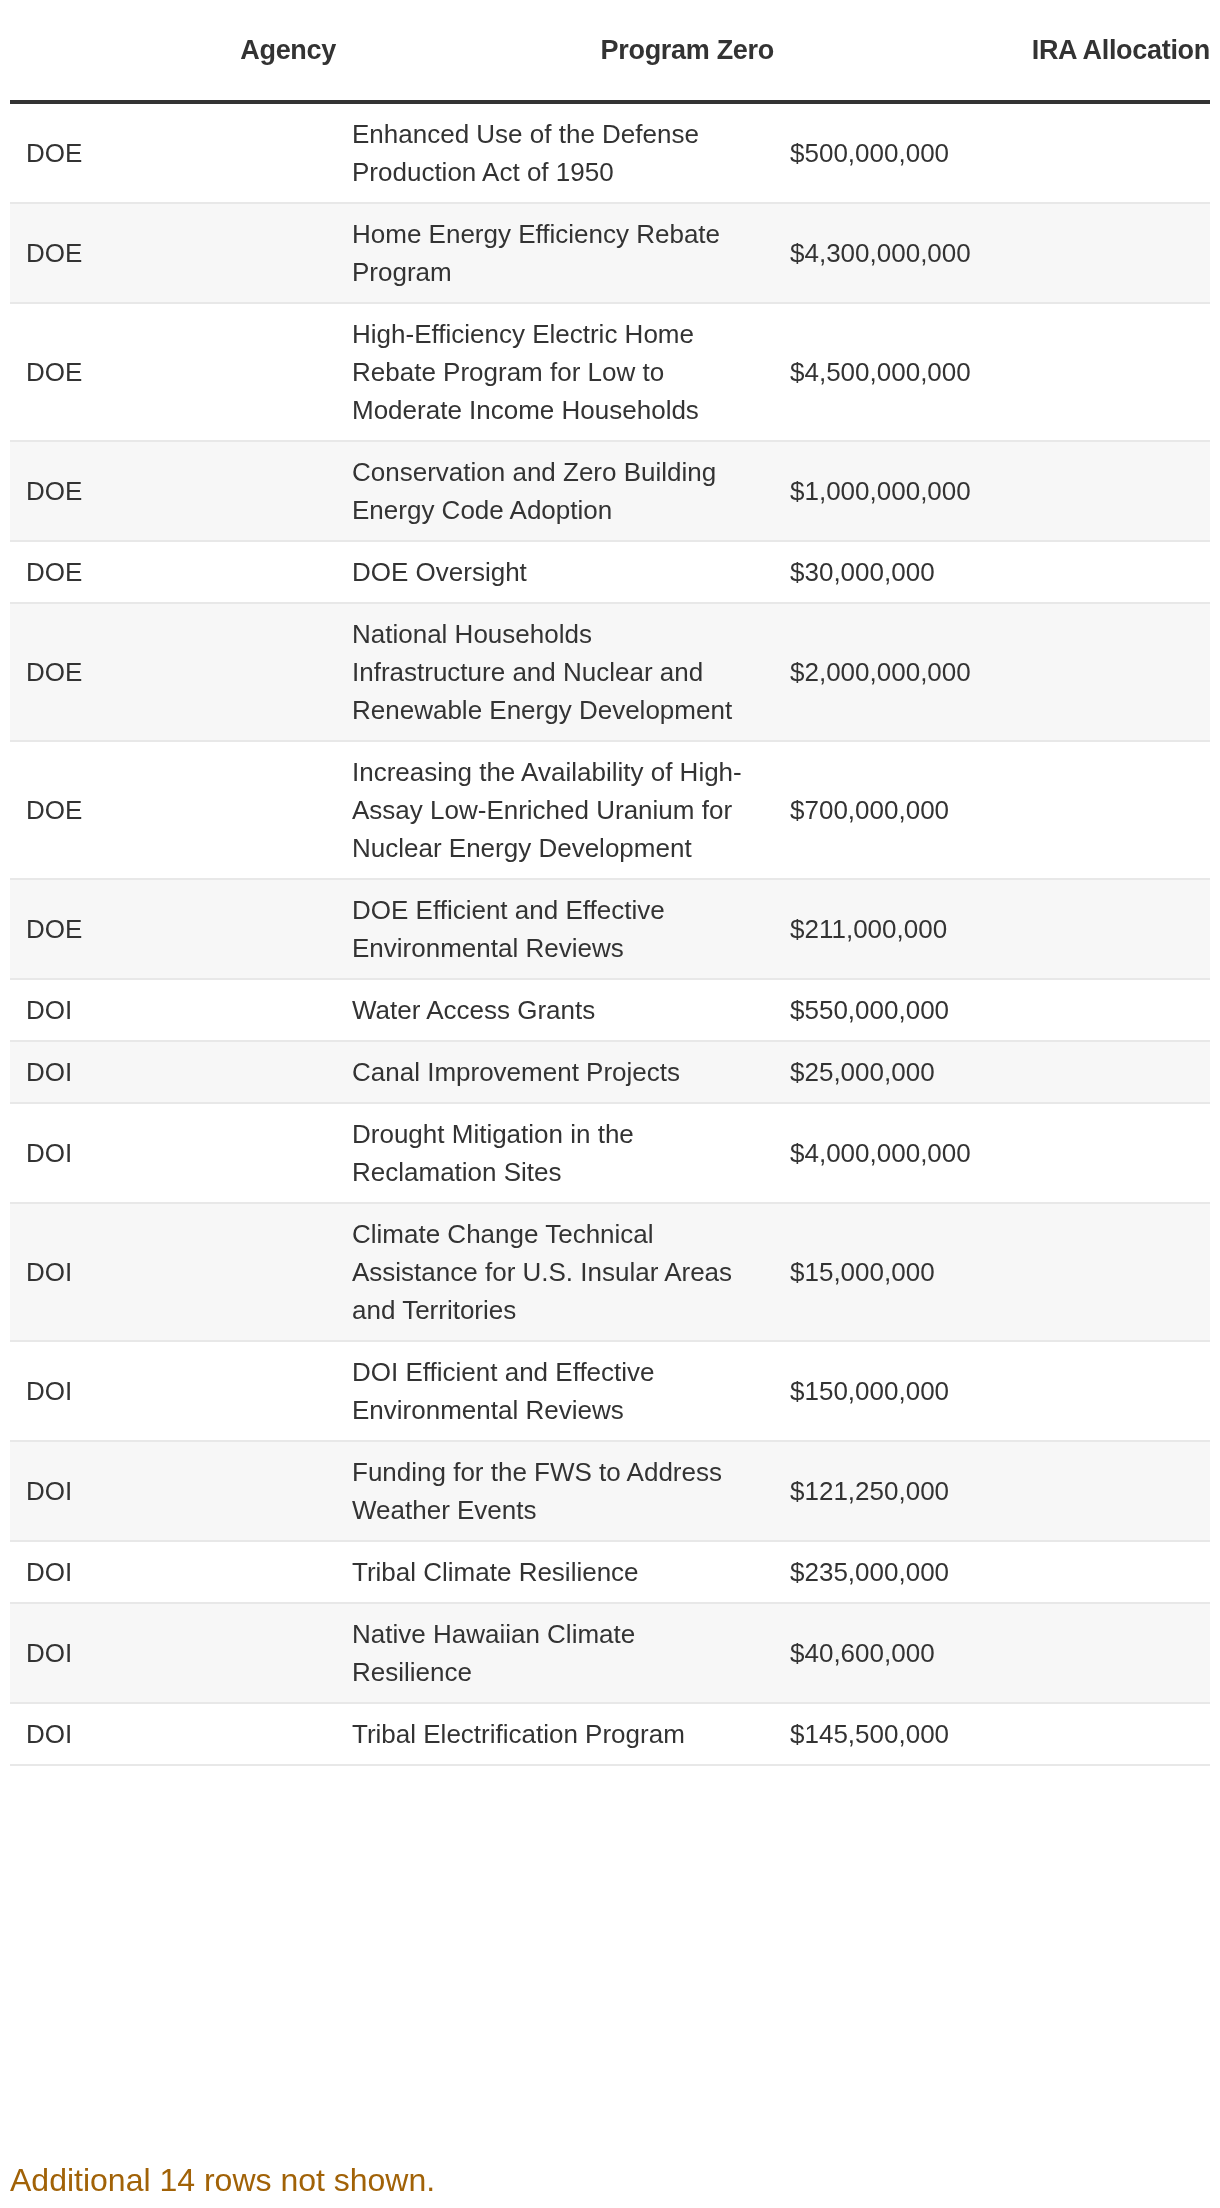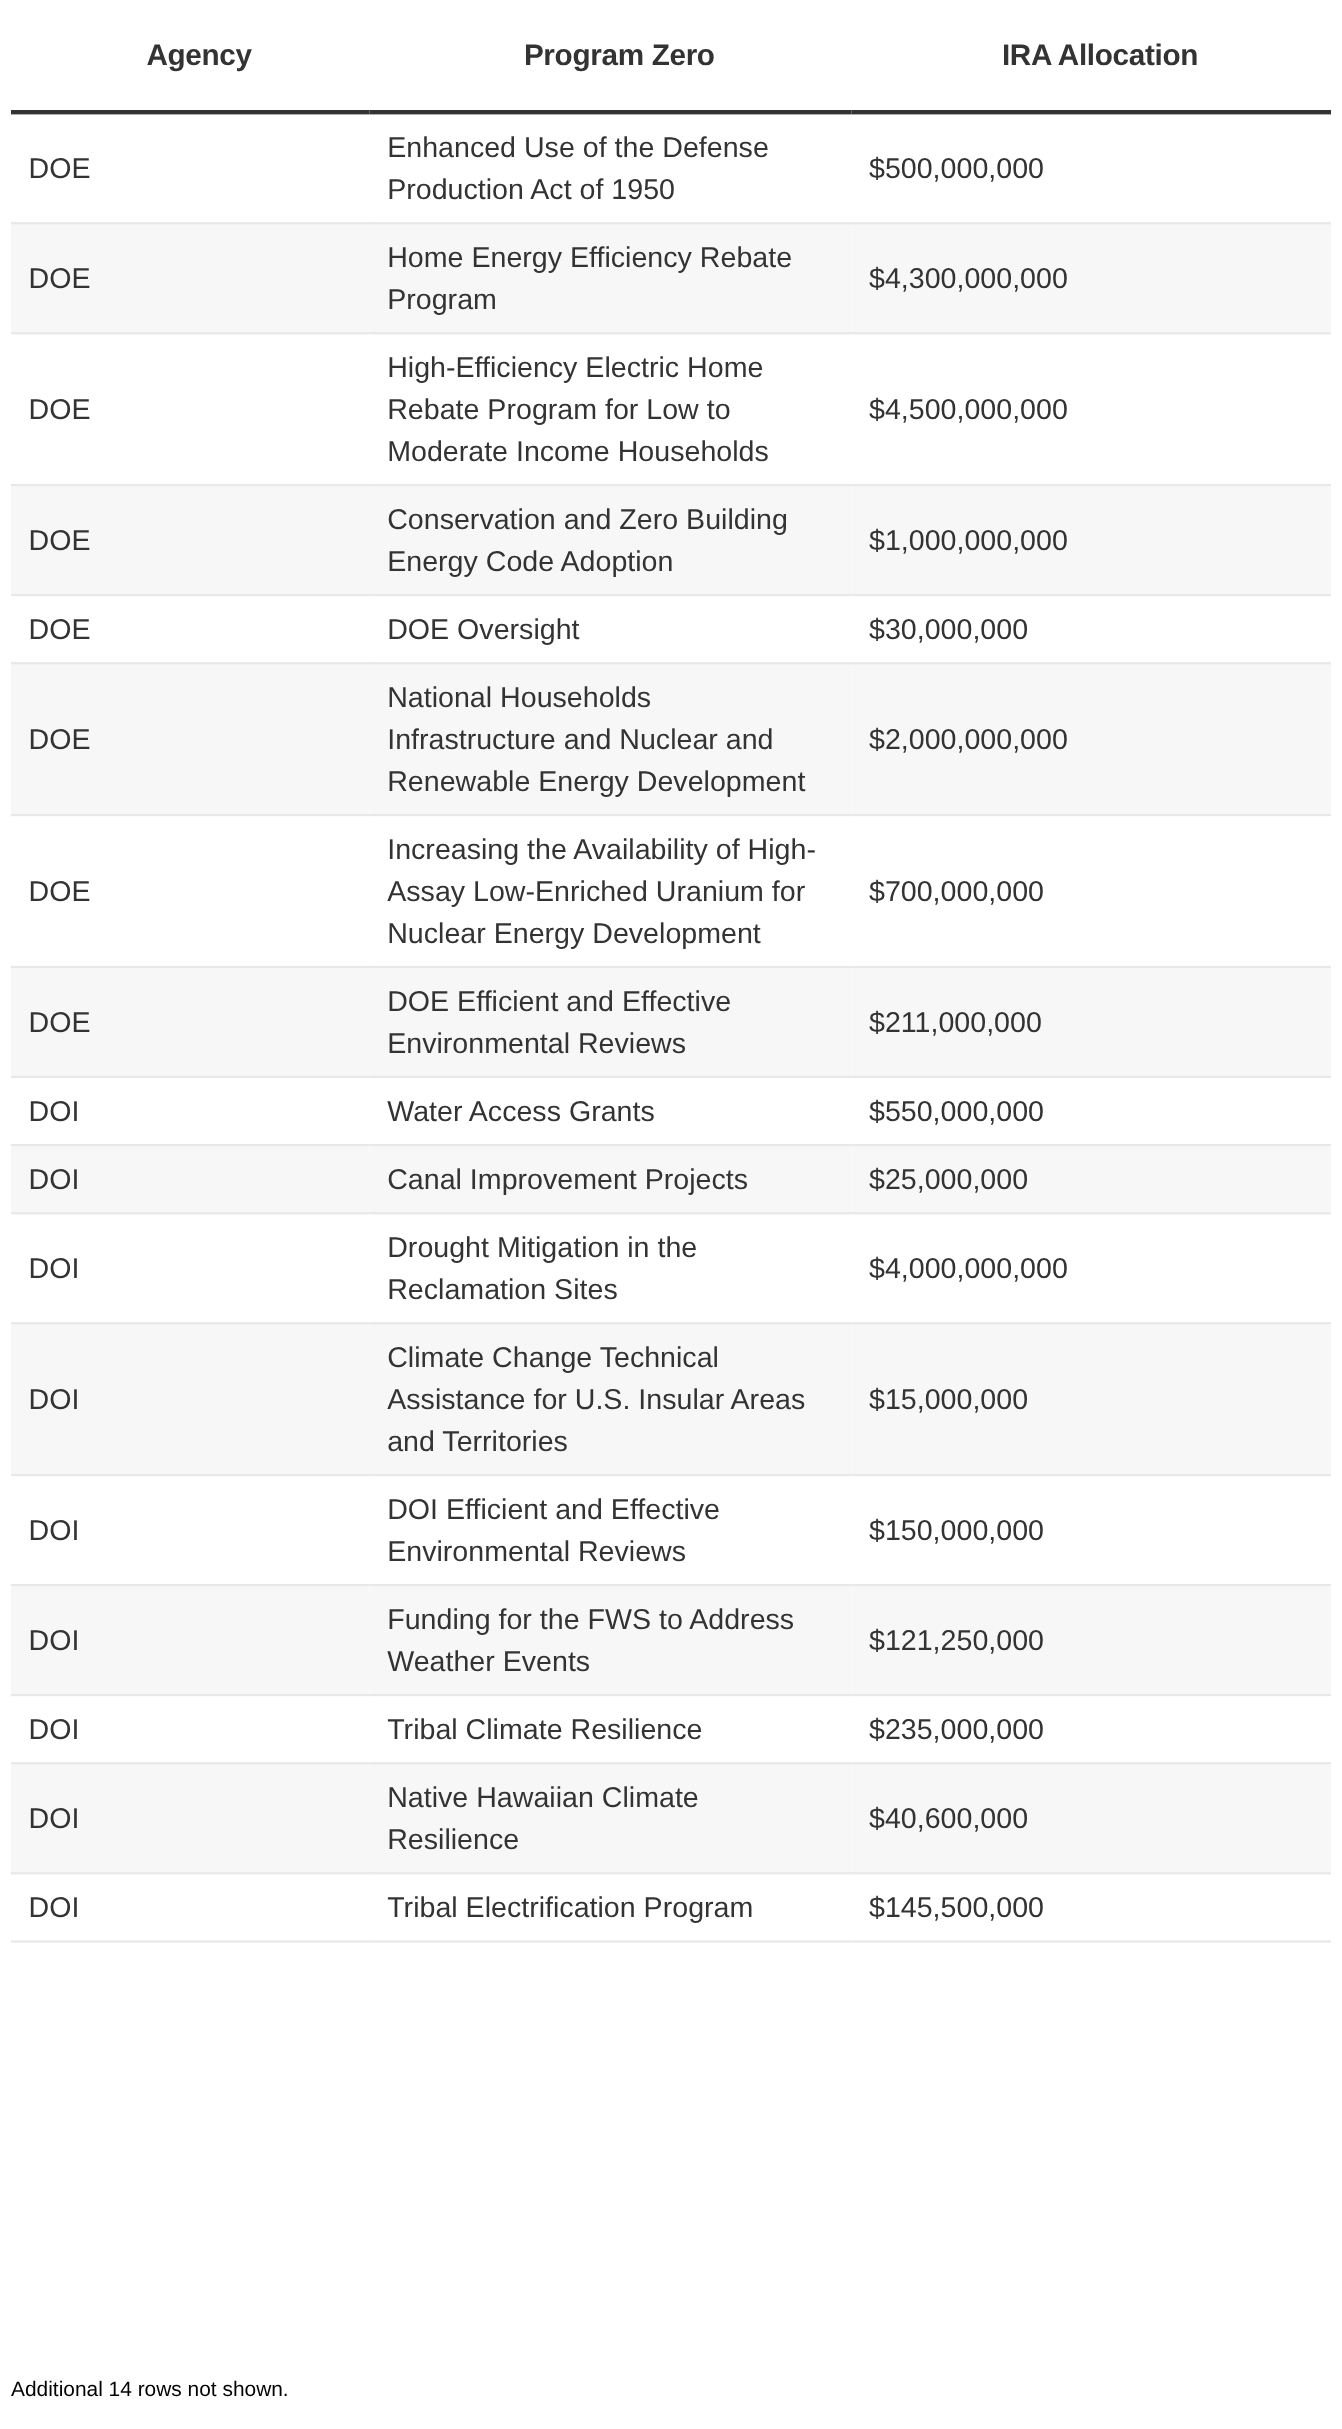--- a/index.html
+++ b/index.html
@@ -7,35 +7,35 @@
     width: 1220px; height: 2208px; overflow: hidden;
     font-family: "Liberation Sans", "DejaVu Sans", sans-serif;
     color: #333333;
   }
   .wrap { position: absolute; left: 10px; top: 0; width: 1200px; }
   table { border-collapse: collapse; width: 1200px; table-layout: fixed; }
   col.c1 { width: 326px; }
   col.c2 { width: 438px; }
   col.c3 { width: 436px; }
   thead th {
-    text-align: center; font-weight: bold; font-size: 27px;
+    text-align: right; font-weight: bold; font-size: 27px;
     color: #333333; height: 100px; vertical-align: middle;
     padding: 0 0 0 16px; border-bottom: 4px solid #333333;
     letter-spacing: -0.3px;
   }
   tbody td {
     font-size: 26px; line-height: 38px; color: #333333;
     padding: 11px 16px 11px 16px; vertical-align: middle;
     border-bottom: 2px solid #e8e8e8;
   }
   tbody tr:nth-child(even) td { background: #f7f7f7; }
   tbody td.prog { padding-right: 28px; }
   .footnote {
     position: absolute; left: 10px; top: 2162px;
-    font-size: 19px; color: #000000;
+    font-size: 32px; color: #a16207;
   }
 </style>
 </head>
 <body>
 
 <div class="wrap">
   <table>
     <colgroup>
         <col class="c1">
         <col class="c2">

